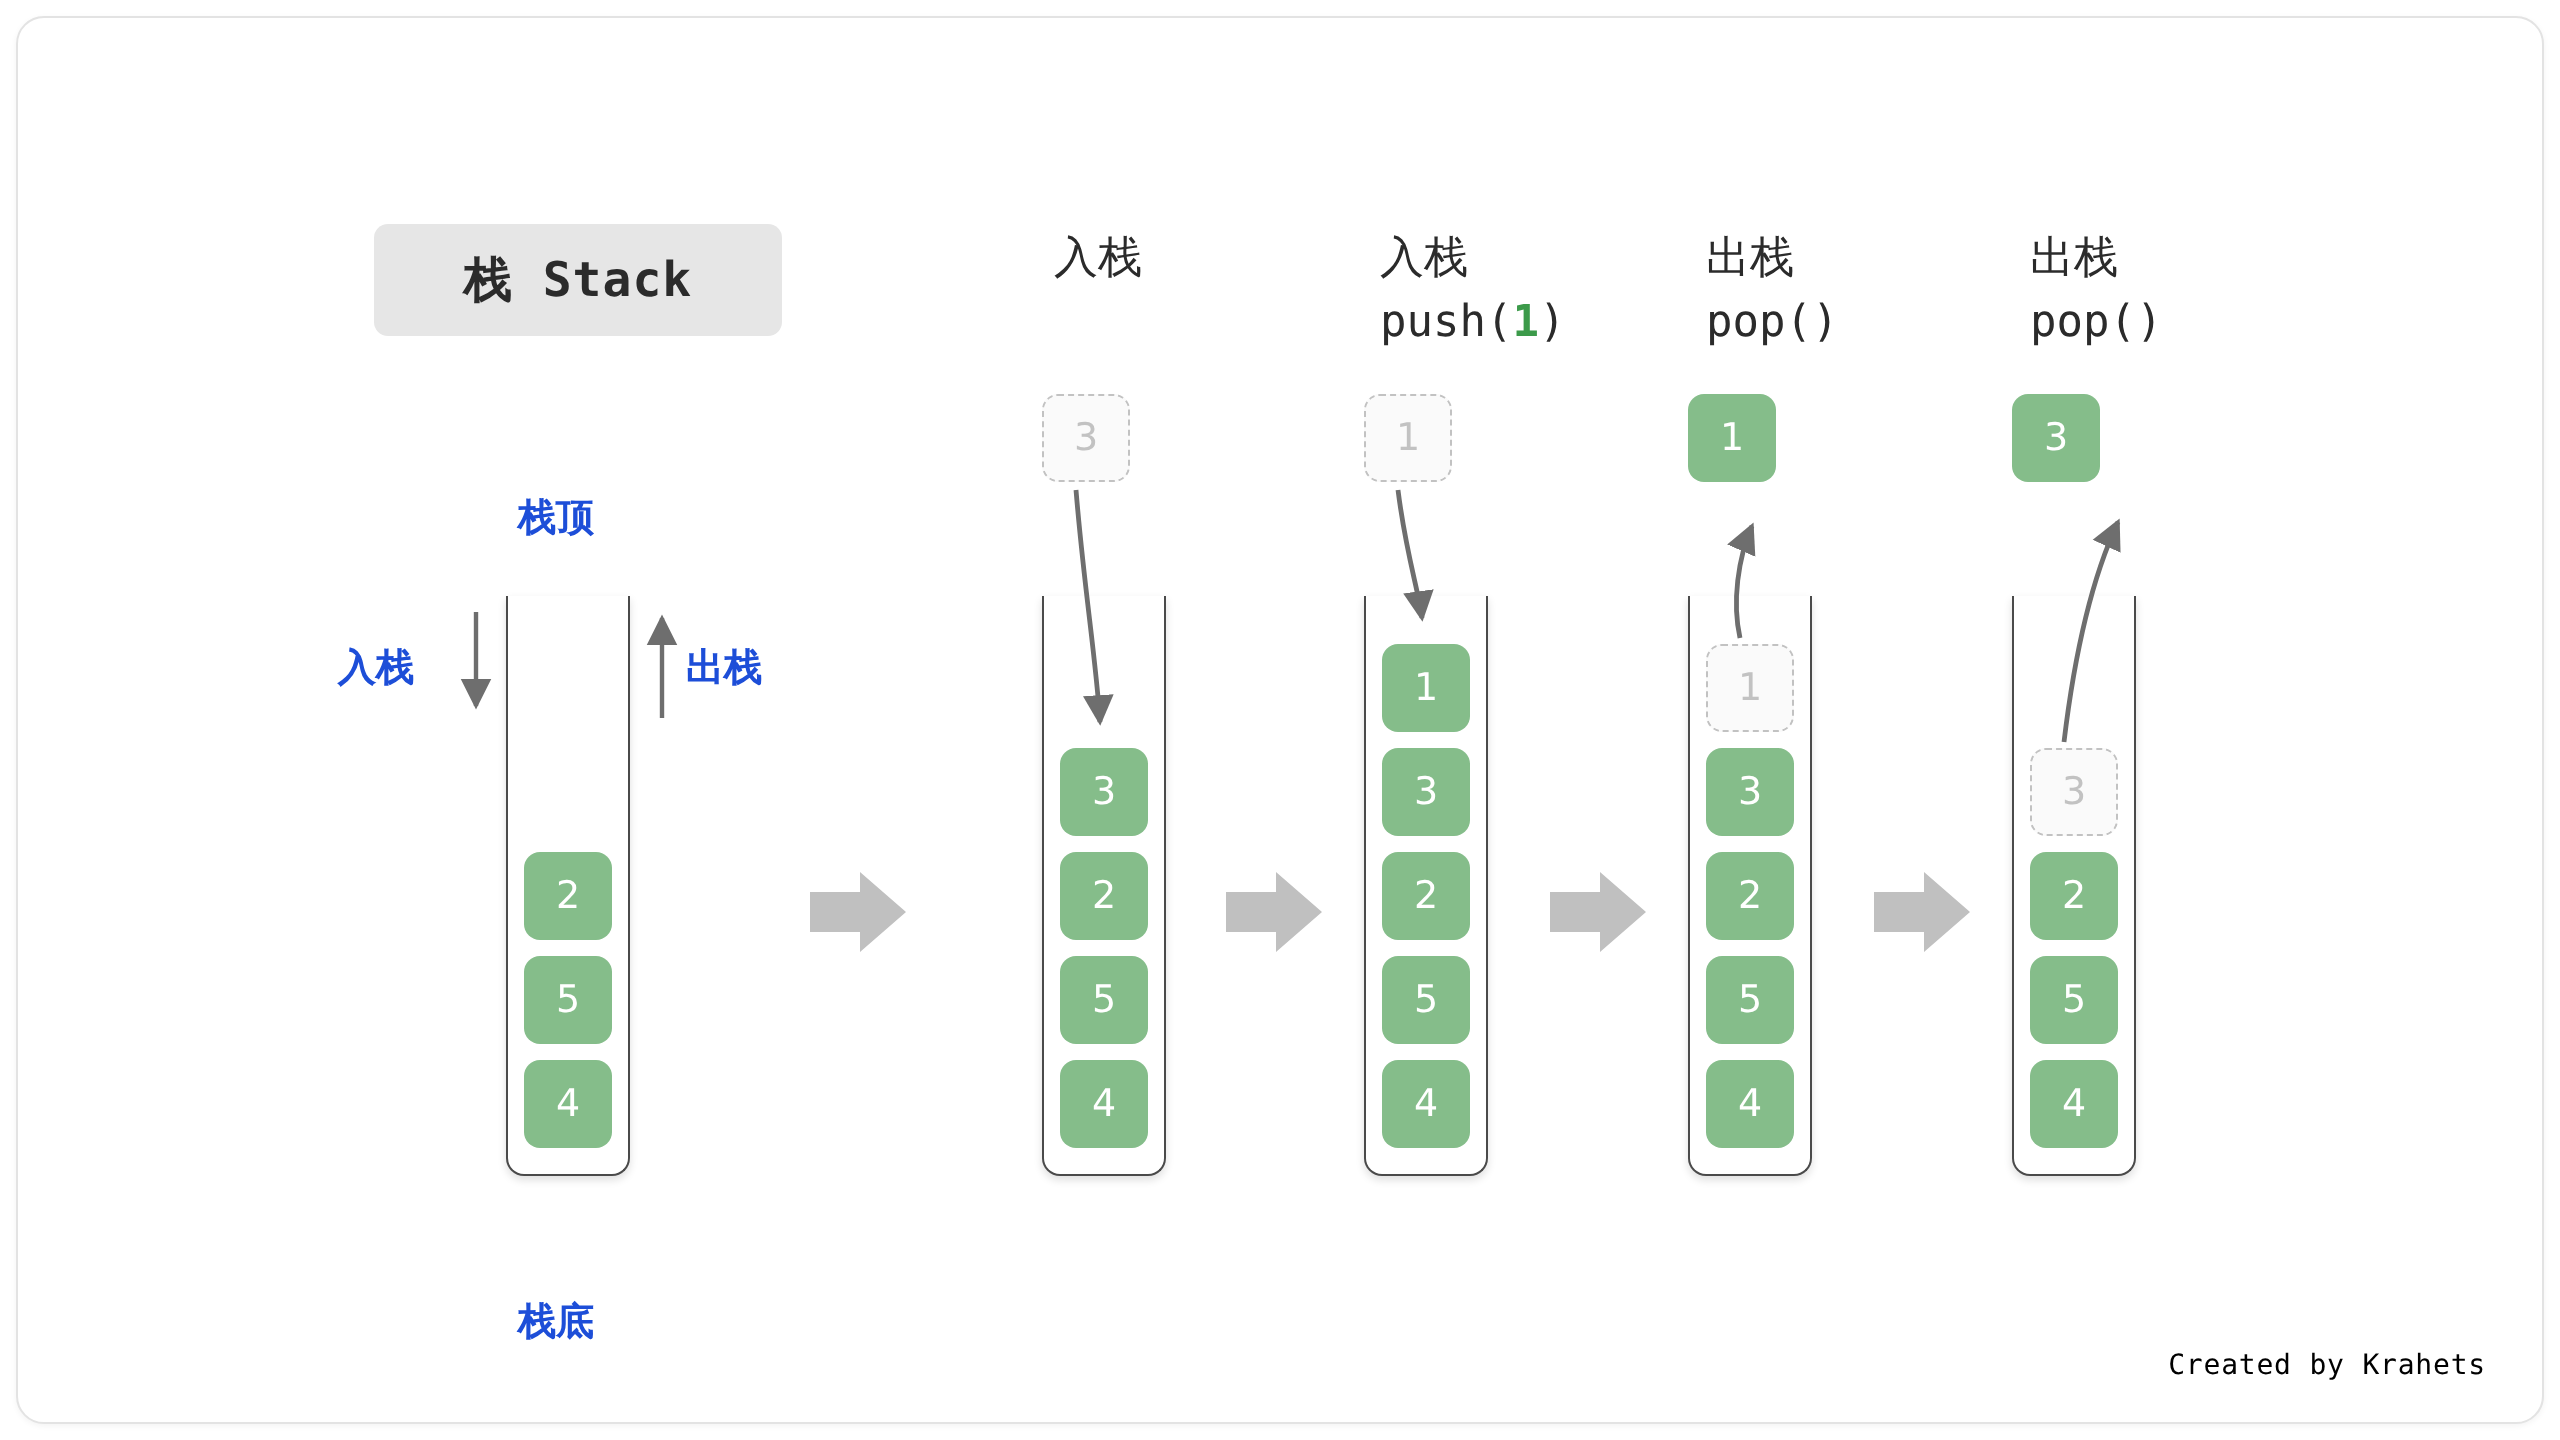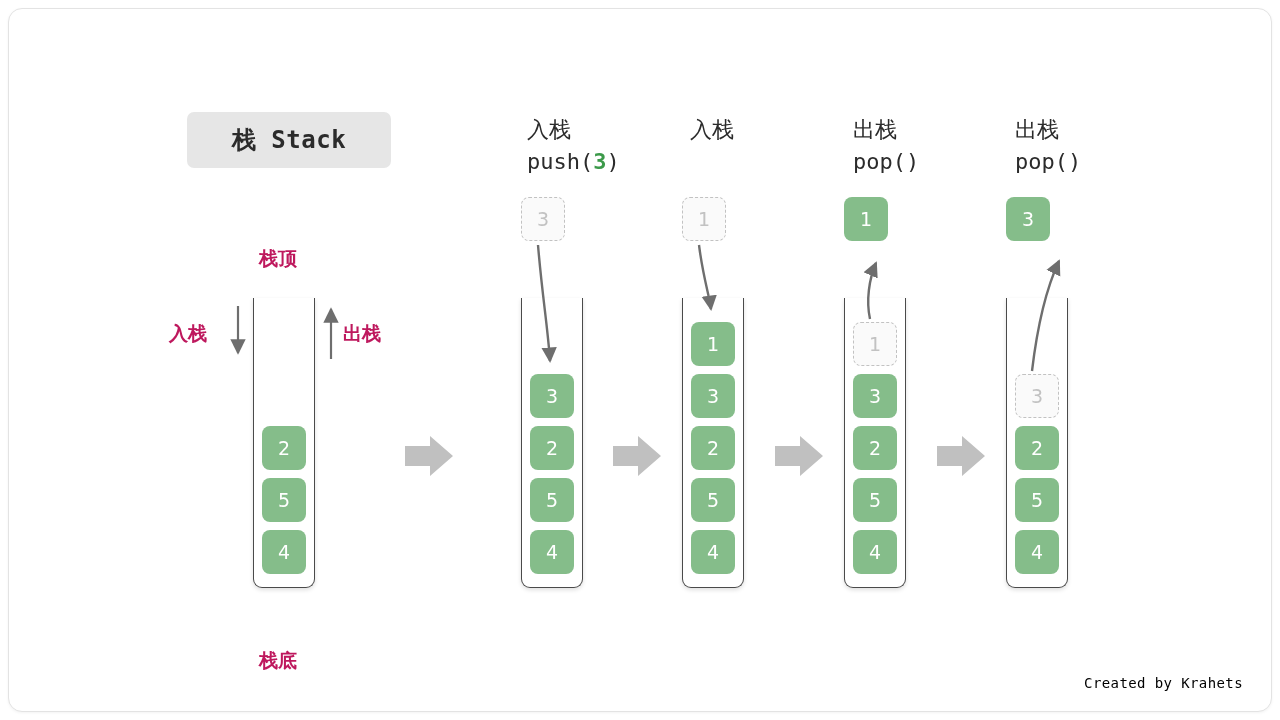--- a/index.html
+++ b/index.html
@@ -114,21 +114,21 @@
     color: #c2c2c2;
     border: 1.6px dashed #c2c2c2;
   }
 
   
   .lbl {
     position: absolute;
     font-family: Liberation Sans, sans-serif;
     font-size: 19px;
     font-weight: bold;
-    color: #be185d;
+    color: #1d4ed8;
     white-space: nowrap;
   }
 
   
   .overlay {
     position: absolute;
     left: 0;
     top: 0;
     width: 1264px;
     height: 704px;
@@ -149,25 +149,25 @@
 </head>
 <body>
 
 <div class="card">
   <div class="stage">
 
     <div class="title-pill">栈 Stack</div>
 
     <div class="col-head" style="left:518px; top:106px;">
       <div class="line1">入栈</div>
-      <div class="line2"><span>push(</span><span class="arg">3</span><span>)</span></div>
     </div>
 
     <div class="col-head" style="left:681px; top:106px;">
       <div class="line1">入栈</div>
+      <div class="line2"><span>push(</span><span class="arg">1</span><span>)</span></div>
     </div>
 
     <div class="col-head" style="left:844px; top:106px;">
       <div class="line1">出栈</div>
       <div class="line2"><span>pop(</span><span class="arg"></span><span>)</span></div>
     </div>
 
     <div class="col-head" style="left:1006px; top:106px;">
       <div class="line1">出栈</div>
       <div class="line2"><span>pop(</span><span class="arg"></span><span>)</span></div>

